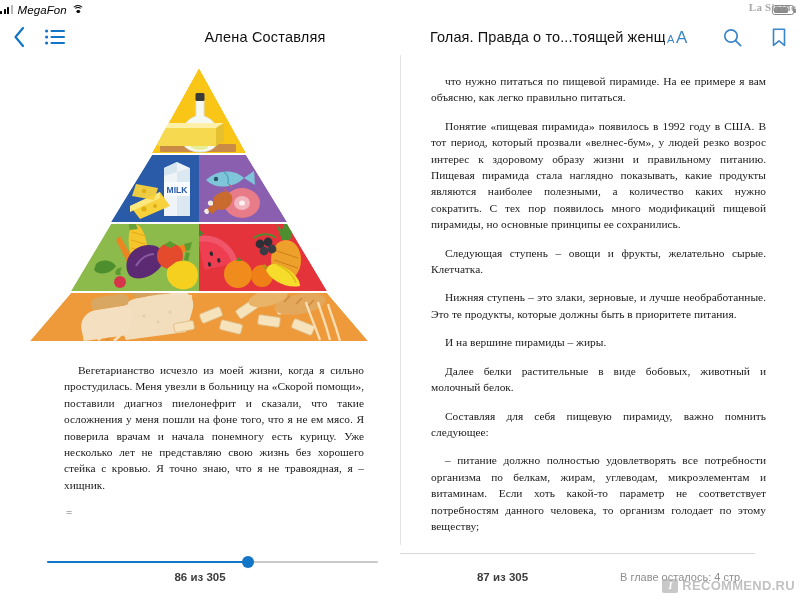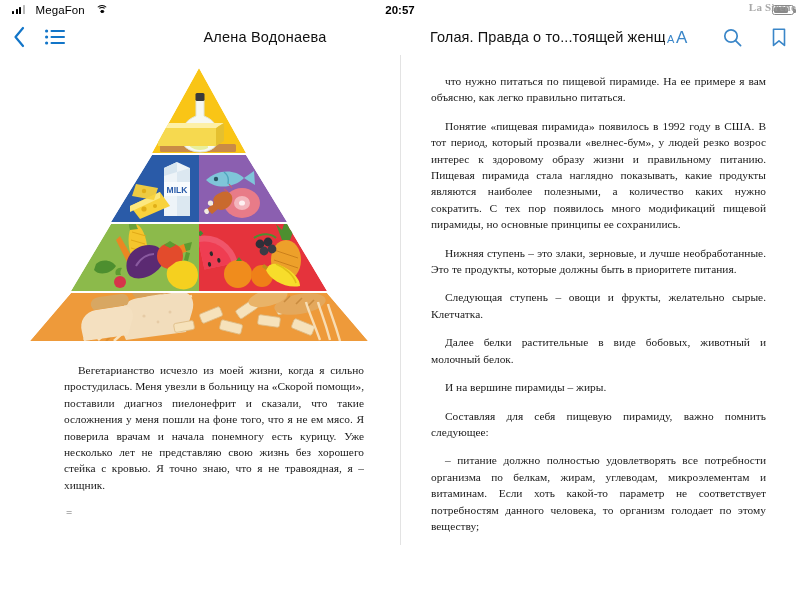--- a/index.html
+++ b/index.html
@@ -10,21 +10,21 @@
     overflow: hidden;
   }
   #app { position: relative; width: 800px; height: 600px; background:#fff; }
 
   
   .statusbar {
     position: absolute; top: 0; left: 0; width: 800px; height: 19px;
     display: flex; align-items: center;
     font-size: 11.5px; color: #000; font-weight: 500;
   }
-  .sb-left { position:absolute; left: 12px; display:flex; align-items:center; gap:11px; }
+  .sb-left { position:absolute; left: 0; display:flex; align-items:center; gap:5px;font-style:italic; }
   .signal { display:flex; align-items:flex-end; gap:1.5px; height:9px; }
   .signal i { display:block; width:2px; background:#000; border-radius:.5px; }
   .signal i:nth-child(1){height:3px}
   .signal i:nth-child(2){height:5px}
   .signal i:nth-child(3){height:7px}
   .signal i:nth-child(4){height:9px; background:#b9b9b9}
   .carrier { font-size:11.5px; letter-spacing:.1px; }
   .wifi { width:13px; height:10px; position:relative; display:inline-block; }
   .wifi span { position:absolute; left:50%; transform:translateX(-50%);
     border:1.4px solid #000; border-bottom-color:transparent;
@@ -122,21 +122,20 @@
           <i></i>
           <i></i>
         </span>
       <span class="carrier">MegaFon</span>
       <span class="wifi">
           <span></span>
           <span></span>
           <span></span>
         </span>
     </div>
-    <div class="sb-center">20:57</div>
     <div class="sb-right">
       <span class="battery">
           <i></i>
         </span>
     </div>
     <div class="wm-sirene">La Sirene</div>
   </div>
 
   <div class="navbar">
     <div class="nav-left">
@@ -149,21 +148,21 @@
         <svg class="toc-icon" viewBox="0 0 20 16">
           <circle cx="1.6" cy="2" r="1.6" fill="#1275c8"></circle>
             <rect x="5.5" y="1.1" width="14.5" height="1.9" rx=".9" fill="#1275c8"></rect>
           <circle cx="1.6" cy="8" r="1.6" fill="#1275c8"></circle>
             <rect x="5.5" y="7.1" width="14.5" height="1.9" rx=".9" fill="#1275c8"></rect>
           <circle cx="1.6" cy="14" r="1.6" fill="#1275c8"></circle>
             <rect x="5.5" y="13.1" width="14.5" height="1.9" rx=".9" fill="#1275c8"></rect>
         </svg>
       </span>
     </div>
-    <div class="nav-title-left">Алена  Водонаева</div>
+    <div class="nav-title-left">Алена  Составляя</div>
     <div class="nav-title-right">Голая. Правда о то...тоящей женщиной</div>
     <div class="nav-right">
       <span class="icon-btn aa-icon">
         <svg width="26" height="18" viewBox="0 0 26 18">
           <text x="0" y="15" font-family="Liberation Sans, sans-serif" font-size="11" fill="#3a86c8">A</text>
           <text x="9" y="15" font-family="Liberation Sans, sans-serif" font-size="17" fill="#3a86c8">A</text>
         </svg>
       </span>
       <span class="icon-btn search-icon">
         <svg width="19" height="19" viewBox="0 0 19 19">
@@ -420,23 +419,38 @@
     <div class="booktext">
       <p>Вегетарианство исчезло из моей жизни, когда я сильно простудилась. Меня увезли в больницу на «Скорой помощи», поставили диагноз пиелонефрит и сказали, что такие осложнения у меня пошли на фоне того, что я не ем мясо. Я поверила врачам и начала понемногу есть курицу. Уже несколько лет не представляю свою жизнь без хорошего стейка с кровью. Я точно знаю, что я не травоядная, я – хищник.</p>
       <div class="sepmark">=</div>
     </div>
   </div>
 
   <div class="page page-right">
     <div class="booktext">
       <p>что нужно питаться по пищевой пирамиде. На ее примере я вам объясню, как легко правильно питаться.</p>
       <p>Понятие «пищевая пирамида» появилось в 1992 году в США. В тот период, который прозвали «велнес-бум», у людей резко возрос интерес к здоровому образу жизни и правильному питанию. Пищевая пирамида стала наглядно показывать, какие продукты являются наиболее полезными, а количество каких нужно сократить. С тех пор появилось много модификаций пищевой пирамиды, но основные принципы ее сохранились.</p>
+      <p>Следующая ступень – овощи и фрукты, желательно сырые. Клетчатка.</p>
       <p>Нижняя ступень – это злаки, зерновые, и лучше необработанные. Это те продукты, которые должны быть в приоритете питания.</p>
-      <p>Следующая ступень – овощи и фрукты, желательно сырые. Клетчатка.</p>
+      <p>И на вершине пирамиды – жиры.</p>
       <p>Далее белки растительные в виде бобовых, животный и молочный белок.</p>
-      <p>И на вершине пирамиды – жиры.</p>
       <p>Составляя для себя пищевую пирамиду, важно помнить следующее:</p>
       <p>– питание должно полностью удовлетворять все потребности организма по белкам, жирам, углеводам, микроэлементам и витаминам. Если хоть какой-то параметр не соответствует потребностям данного человека, то организм голодает по этому веществу;</p>
     </div>
   </div>
 
+  <div class="bottombar">
+    <div class="slider">
+      <div class="track"></div>
+      <div class="fill"></div>
+      <div class="knob"></div>
+    </div>
+    <div class="hr-right"></div>
+    <div class="pagenum-left">86 из 305</div>
+    <div class="pagenum-right">87 из 305</div>
+    <div class="chapter-left">В главе осталось: 4 стр.</div>
+    <div class="wm-recommend">
+      <span class="wm-badge">I</span>
+      <span class="wm-text">RECOMMEND.RU</span>
+    </div>
+  </div>
 
 </div>
 
 </body></html>

